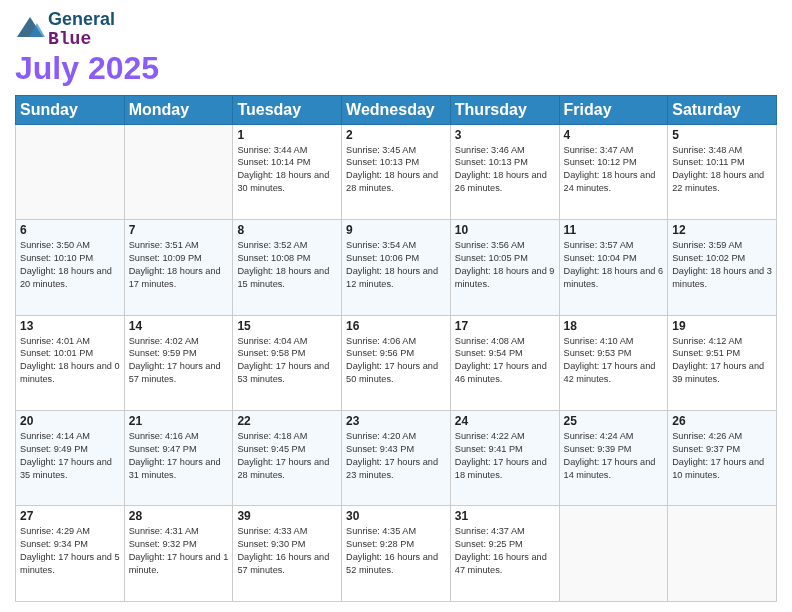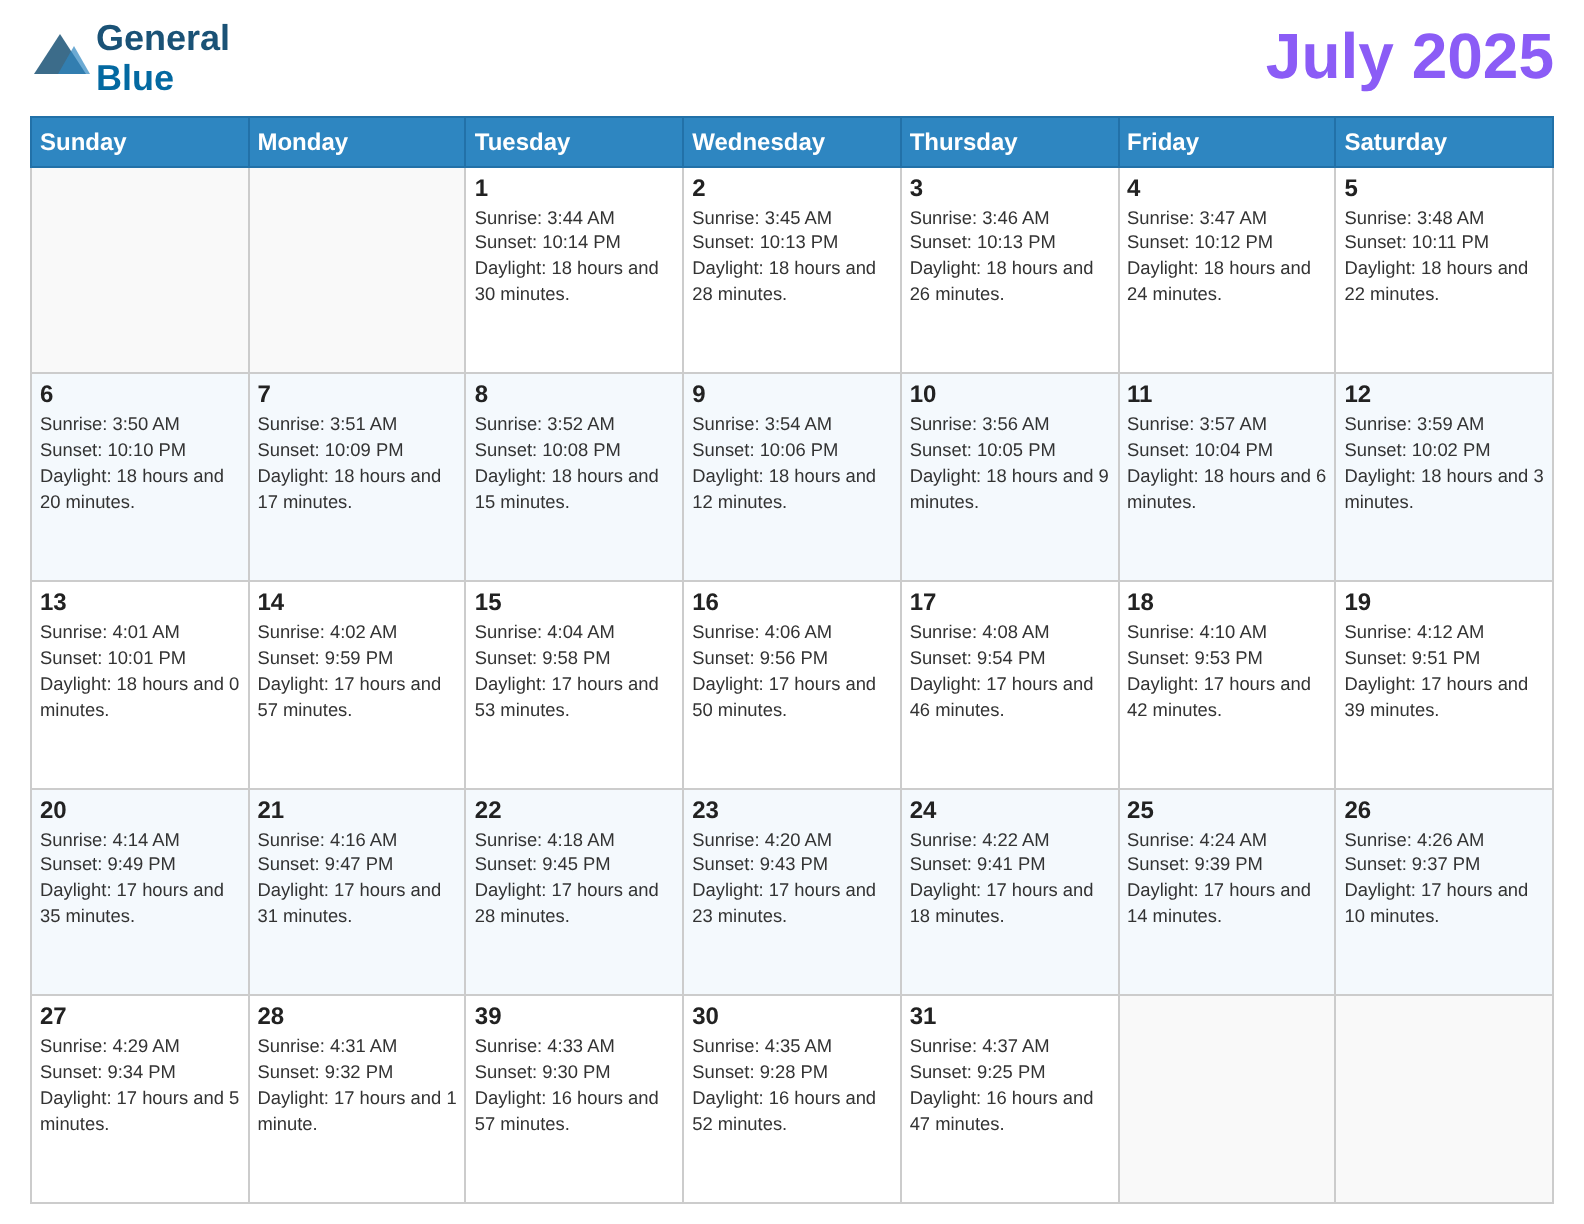--- a/index.html
+++ b/index.html
@@ -15,32 +15,33 @@
       height: 612px;
       padding: 10px 15px;
       display: flex;
       flex-direction: column;
     }
     .header {
       display: flex;
       justify-content: space-between;
       align-items: flex-start;
       margin-bottom: 8px;
+      flex-direction: column;
     }
     .logo {
       display: flex;
       align-items: center;
     }
     .logo-text {
       font-size: 18px;
       font-weight: bold;
       color: #1a5276;
       line-height: 1.1;
     }
-    .logo-text .blue { color: #0369a1; }
+    .logo-text .blue { color: #701a75; font-family: Liberation Mono, monospace; }
     .logo-icon {
       width: 30px;
       height: 30px;
       margin-right: 3px;
     }
     .title-block {
       text-align: right;
     }
     .month-year {
       font-size: 32px;
@@ -54,21 +55,21 @@
     .calendar {
       flex: 1;
       border: 1px solid #ccc;
       border-collapse: collapse;
       width: 100%;
       table-layout: fixed;
     }
     .calendar th {
       background: #2e86c1;
       color: #fff;
-      font-size: 12px;
+      font-size: 16px;
       font-weight: bold;
       padding: 5px 4px;
       text-align: left;
       border: 1px solid #2271a8;
     }
     .calendar td {
       border: 1px solid #ccc;
       vertical-align: top;
       padding: 3px 4px;
       font-size: 9.5px;

